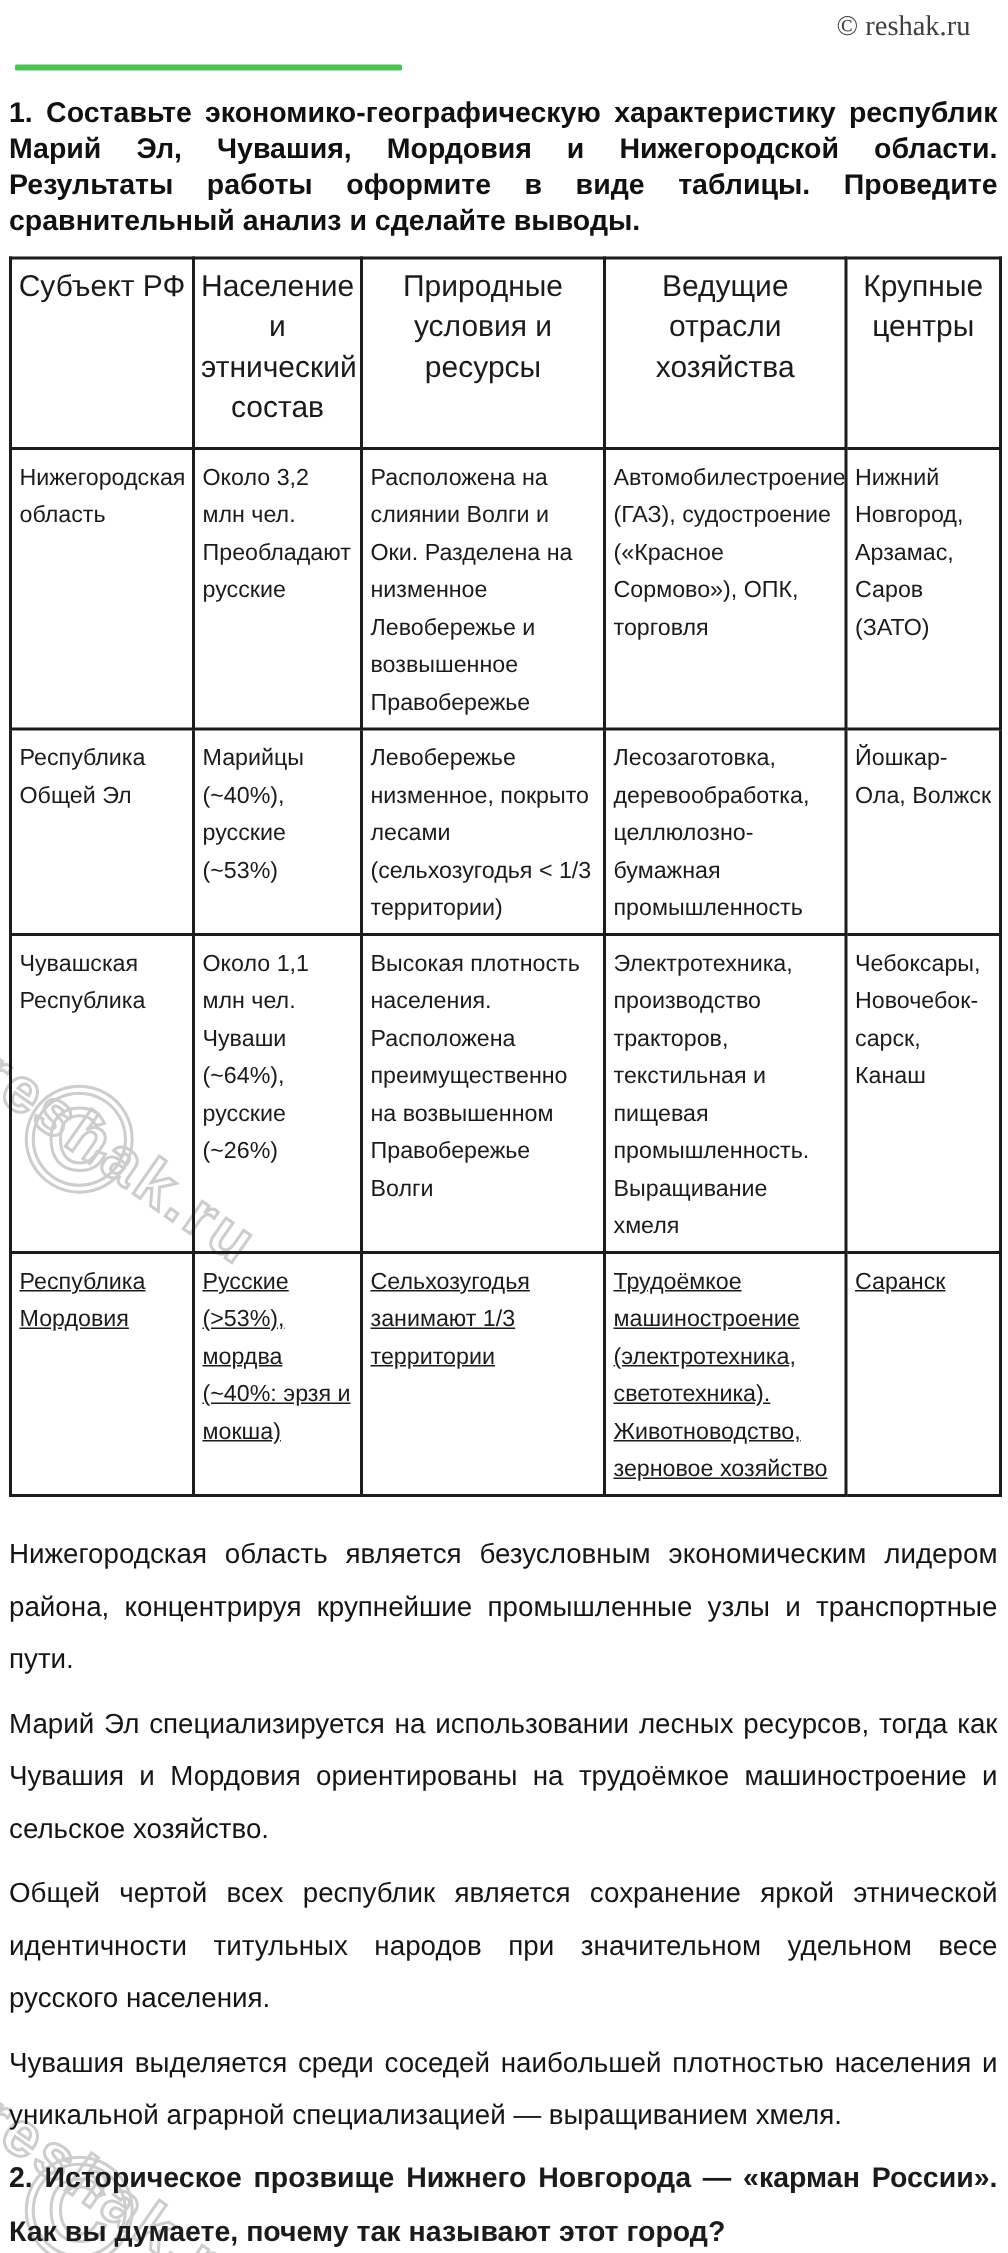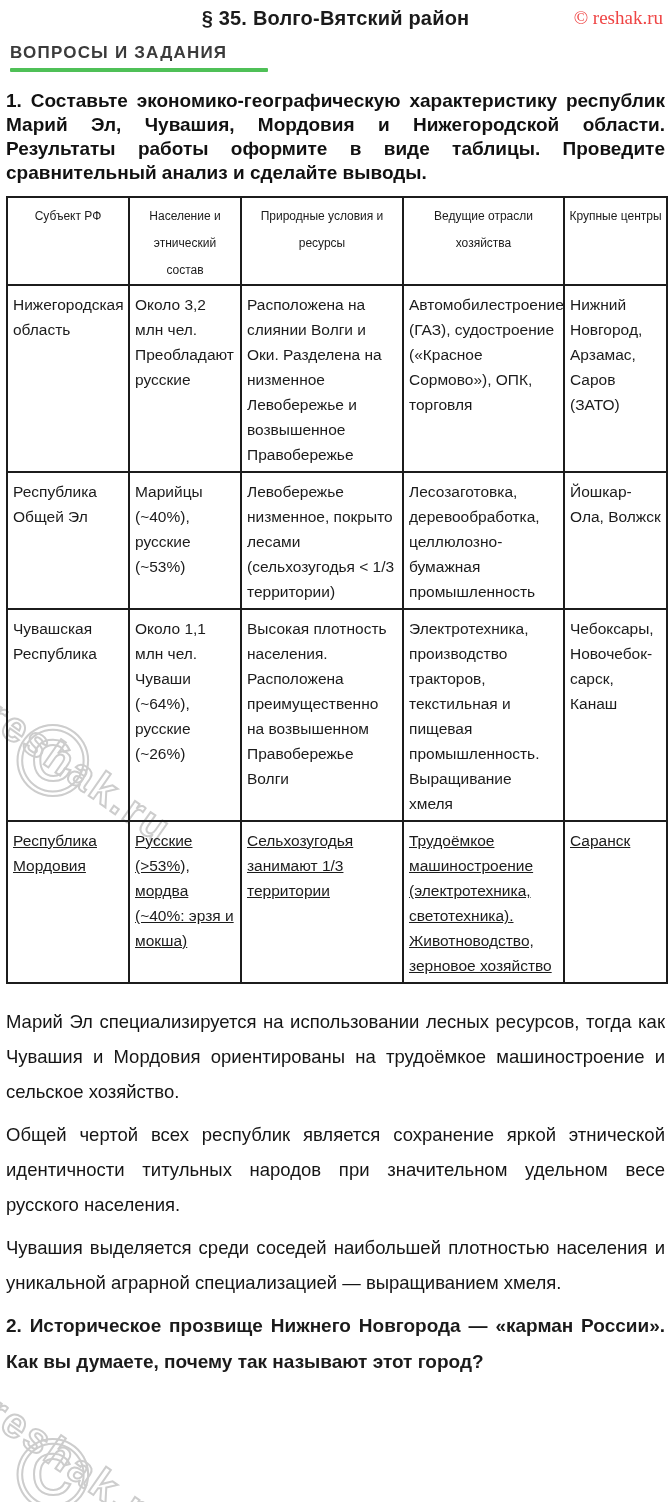--- a/index.html
+++ b/index.html
@@ -22,26 +22,26 @@
   .top-bar { position: relative; height: 30px; }
   .doc-title {
     text-align: center;
     font-size: 20px;
     font-weight: 700;
     letter-spacing: 0.2px;
     padding-top: 2px;
   }
   .copyright {
     position: absolute;
-    right: 2px;
+    right: 18px;
     top: 2px;
     font-family: "Liberation Serif", "DejaVu Serif", serif;
     font-size: 19px;
     font-weight: 400;
-    color: #ef4444;
+    color: #404040;
     margin-left: 12px;
   }
 
   
   .section-heading-wrap { margin: 8px 0 0 4px; }
   .section-heading {
     font-size: 17px;
     font-weight: 700;
     letter-spacing: 1.2px;
     color: #3b3b3b;
@@ -73,23 +73,23 @@
     table-layout: fixed;
   }
   .info-table th, .info-table td {
     border: 2px solid #1c1c1c;
     vertical-align: top;
     font-weight: 400;
     overflow: hidden;
   }
   .info-table th {
     text-align: center;
-    font-size: 12px;
+    font-size: 20px;
     line-height: 27px;
-    padding: 5px 4px 0;
+    padding: 5px 4px 12px;
     height: 80px;
   }
   .info-table td {
     text-align: left;
     font-size: 15.5px;
     line-height: 25px;
     padding: 6px 5px 4px 5px;
   }
   .row-1 td { height: 176px; }
   .row-2 td { height: 130px; }
@@ -158,26 +158,24 @@
   <span class="wm-text">reshak.ru</span>
 </div>
 <div class="watermark wm-b">
   <span class="wm-copy">©</span>
   <span class="wm-text">reshak.ru</span>
 </div>
 
 <div class="page">
 
   <div class="top-bar">
-    <div class="doc-title">§ 35. Волго-Вятский район</div>
     <div class="copyright">© reshak.ru</div>
   </div>
 
   <div class="section-heading-wrap">
-    <div class="section-heading">ВОПРОСЫ И ЗАДАНИЯ</div>
     <div class="green-underline"></div>
   </div>
 
   <p class="task-text">1. Составьте экономико-географическую характеристику республик Марий Эл, Чувашия, Мордовия и Нижегородской области. Результаты работы оформите в виде таблицы. Проведите сравнительный анализ и сделайте выводы.</p>
 
   <table class="info-table">
     <colgroup>
       <col style="width:122px">
       <col style="width:112px">
       <col style="width:162px">
@@ -219,20 +217,21 @@
         <td>Республика Мордовия</td>
         <td>Русские (&gt;53%), мордва (~40%: эрзя и мокша)</td>
         <td>Сельхозугодья занимают 1/3 территории</td>
         <td>Трудоёмкое машиностроение (электротехника, светотехника). Животноводство, зерновое хозяйство</td>
         <td>Саранск</td>
       </tr>
     </tbody>
   </table>
 
   <div class="analysis">
+    <p>Нижегородская область является безусловным экономическим лидером района, концентрируя крупнейшие промышленные узлы и транспортные пути.</p>
     <p>Марий Эл специализируется на использовании лесных ресурсов, тогда как Чувашия и Мордовия ориентированы на трудоёмкое машиностроение и сельское хозяйство.</p>
     <p>Общей чертой всех республик является сохранение яркой этнической идентичности титульных народов при значительном удельном весе русского населения.</p>
     <p>Чувашия выделяется среди соседей наибольшей плотностью населения и уникальной аграрной специализацией — выращиванием хмеля.</p>
   </div>
 
   <p class="task2">2. Историческое прозвище Нижнего Новгорода — «карман России». Как вы думаете, почему так называют этот город?</p>
 
 </div>
 
 </body></html>

